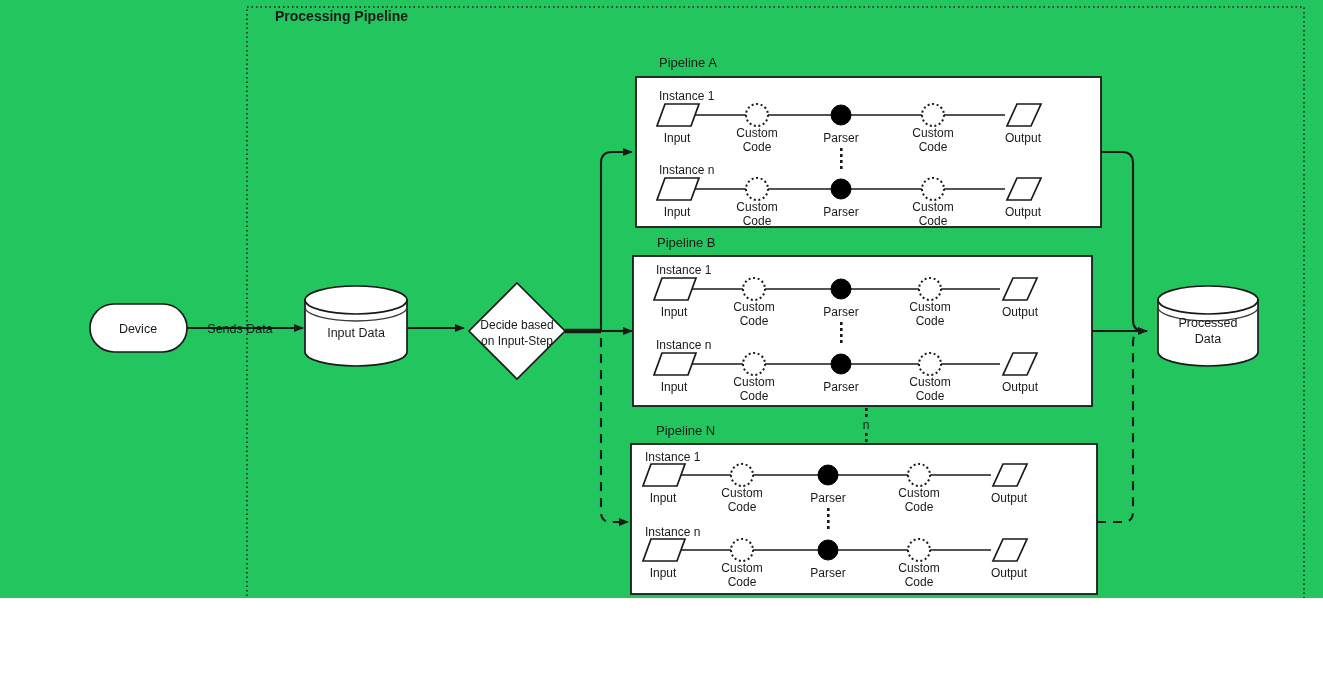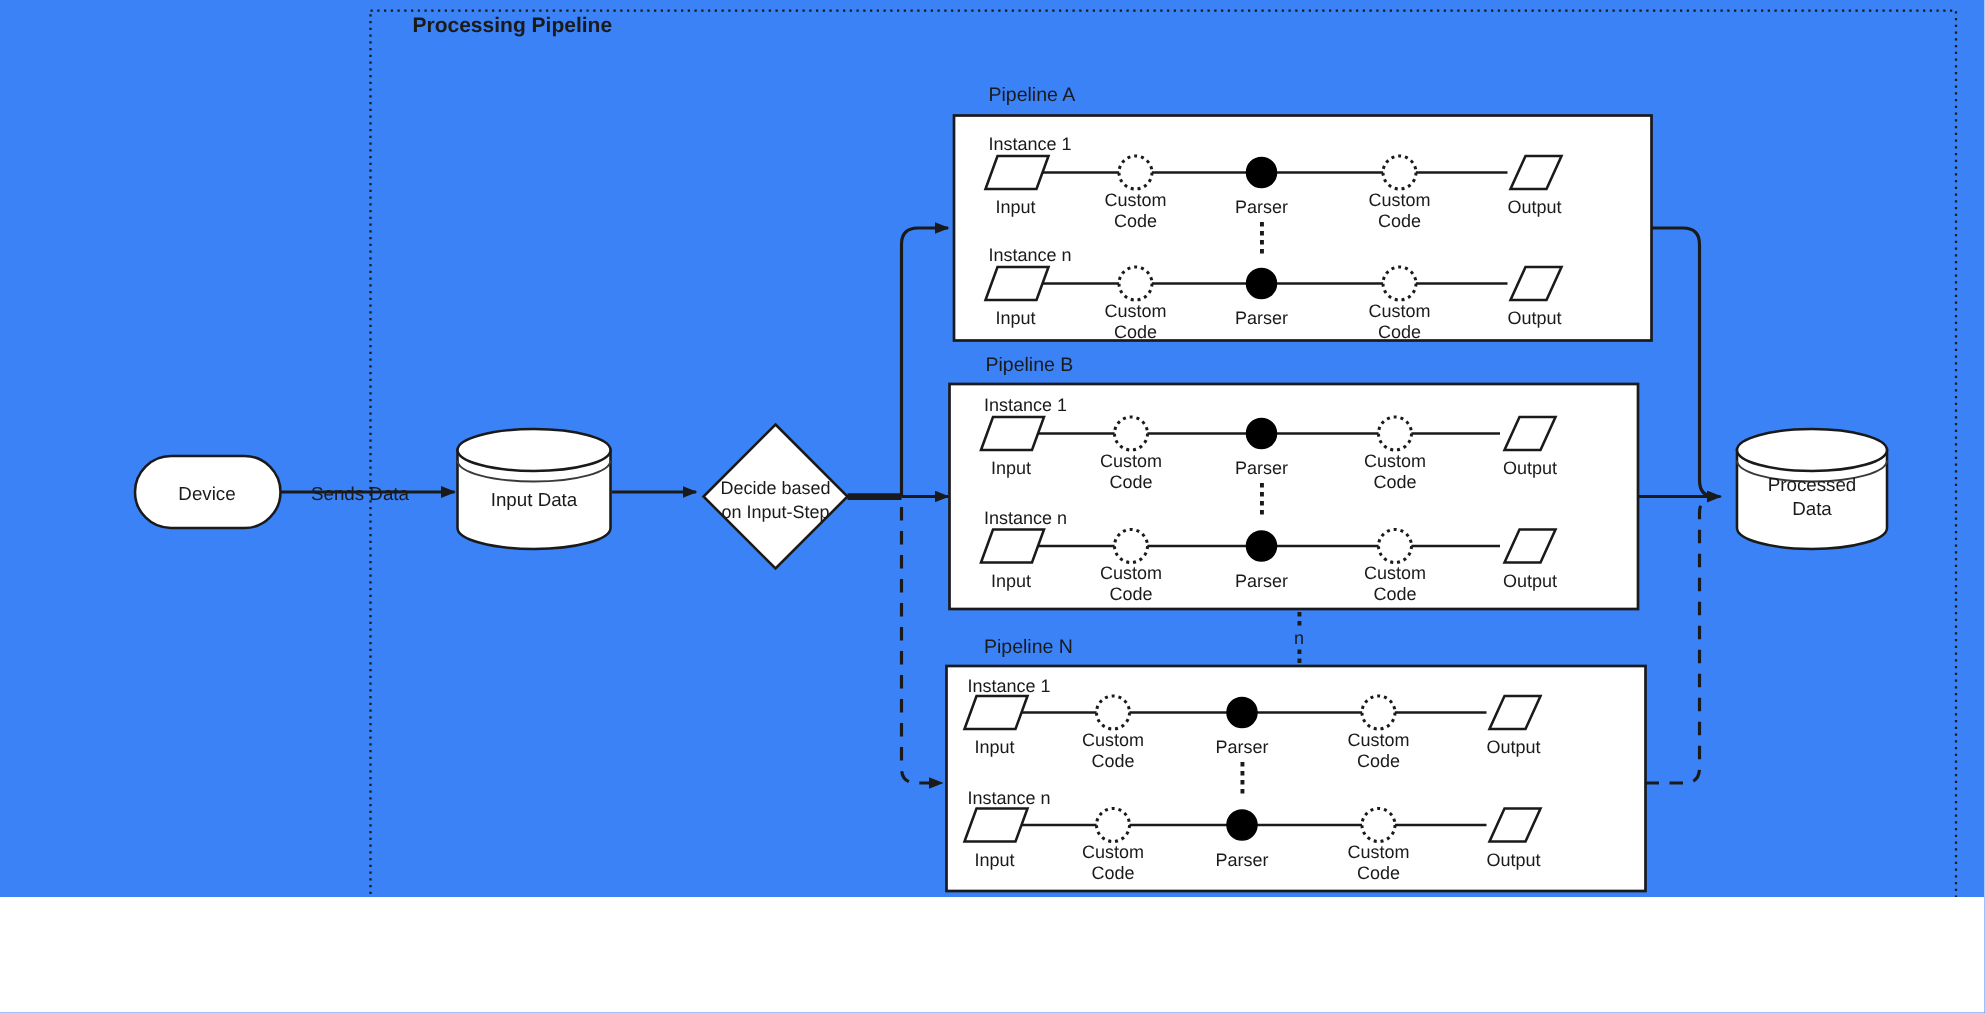--- a/index.html
+++ b/index.html
@@ -7,21 +7,21 @@
     padding: 0;
     background: #ffffff;
   }
   body {
     font-family: "Liberation Sans", sans-serif;
   }
   #canvas {
     position: relative;
     width: 1323px;
     height: 598px;
-    background: #3b82f6;
+    background: #22c55e;
     overflow: hidden;
   }
   svg.layer {
     position: absolute;
     left: 0;
     top: 0;
     width: 1323px;
     height: 675px;
   }
   text {

